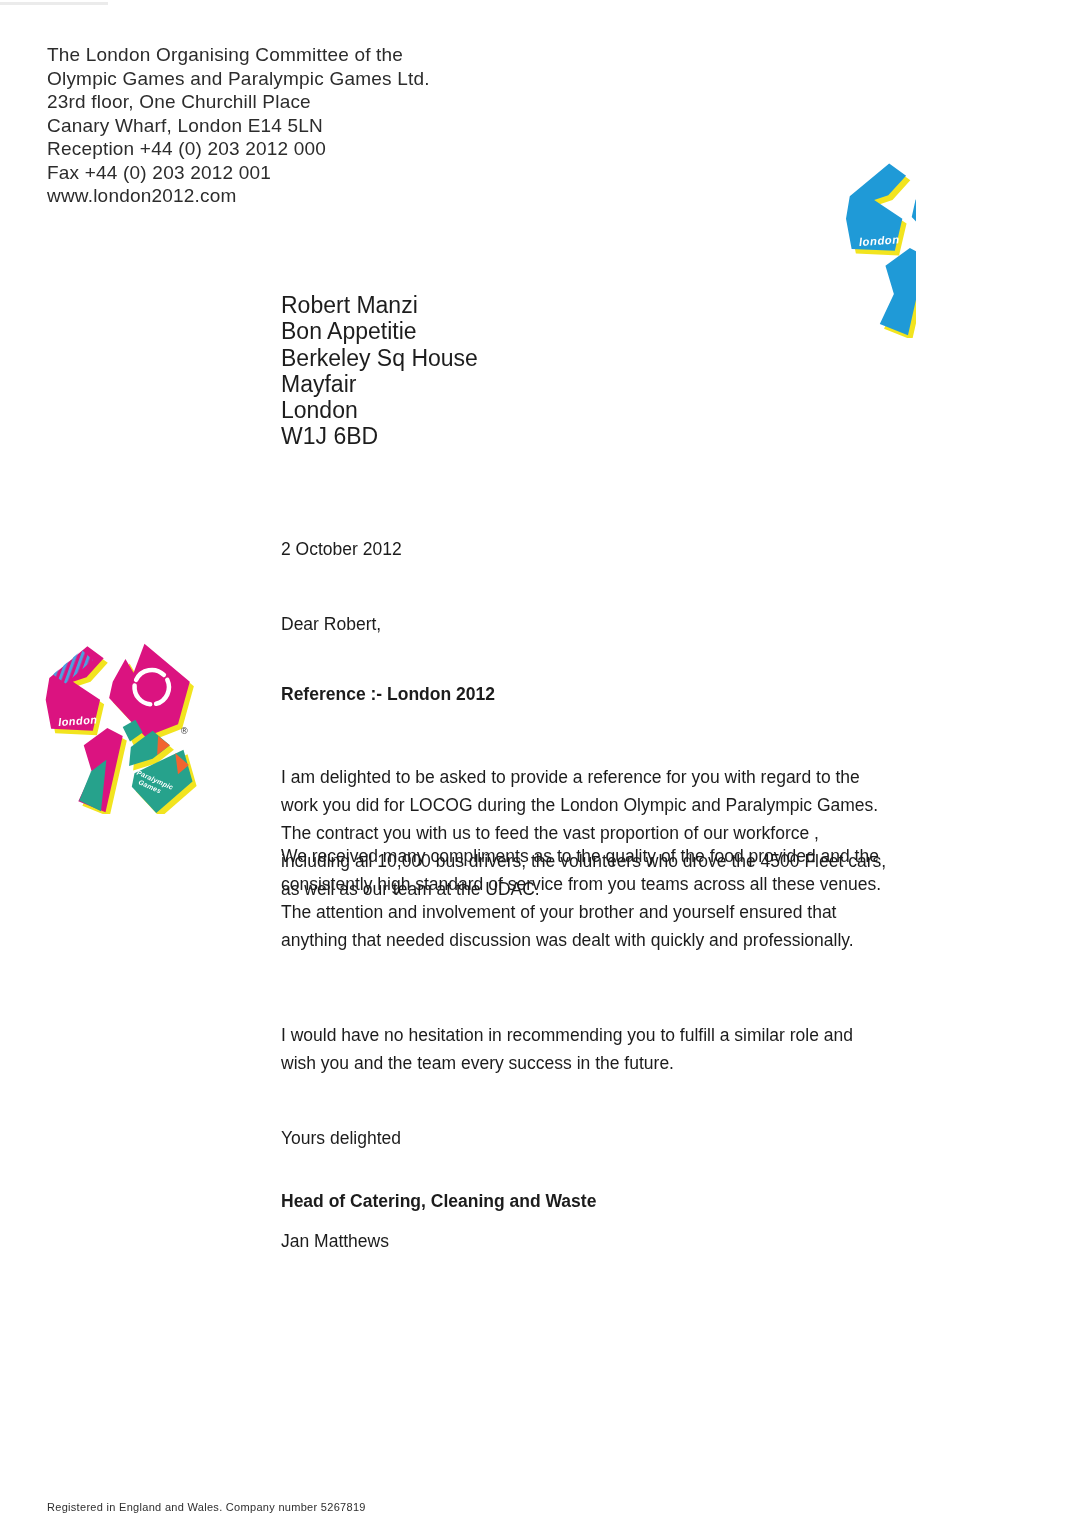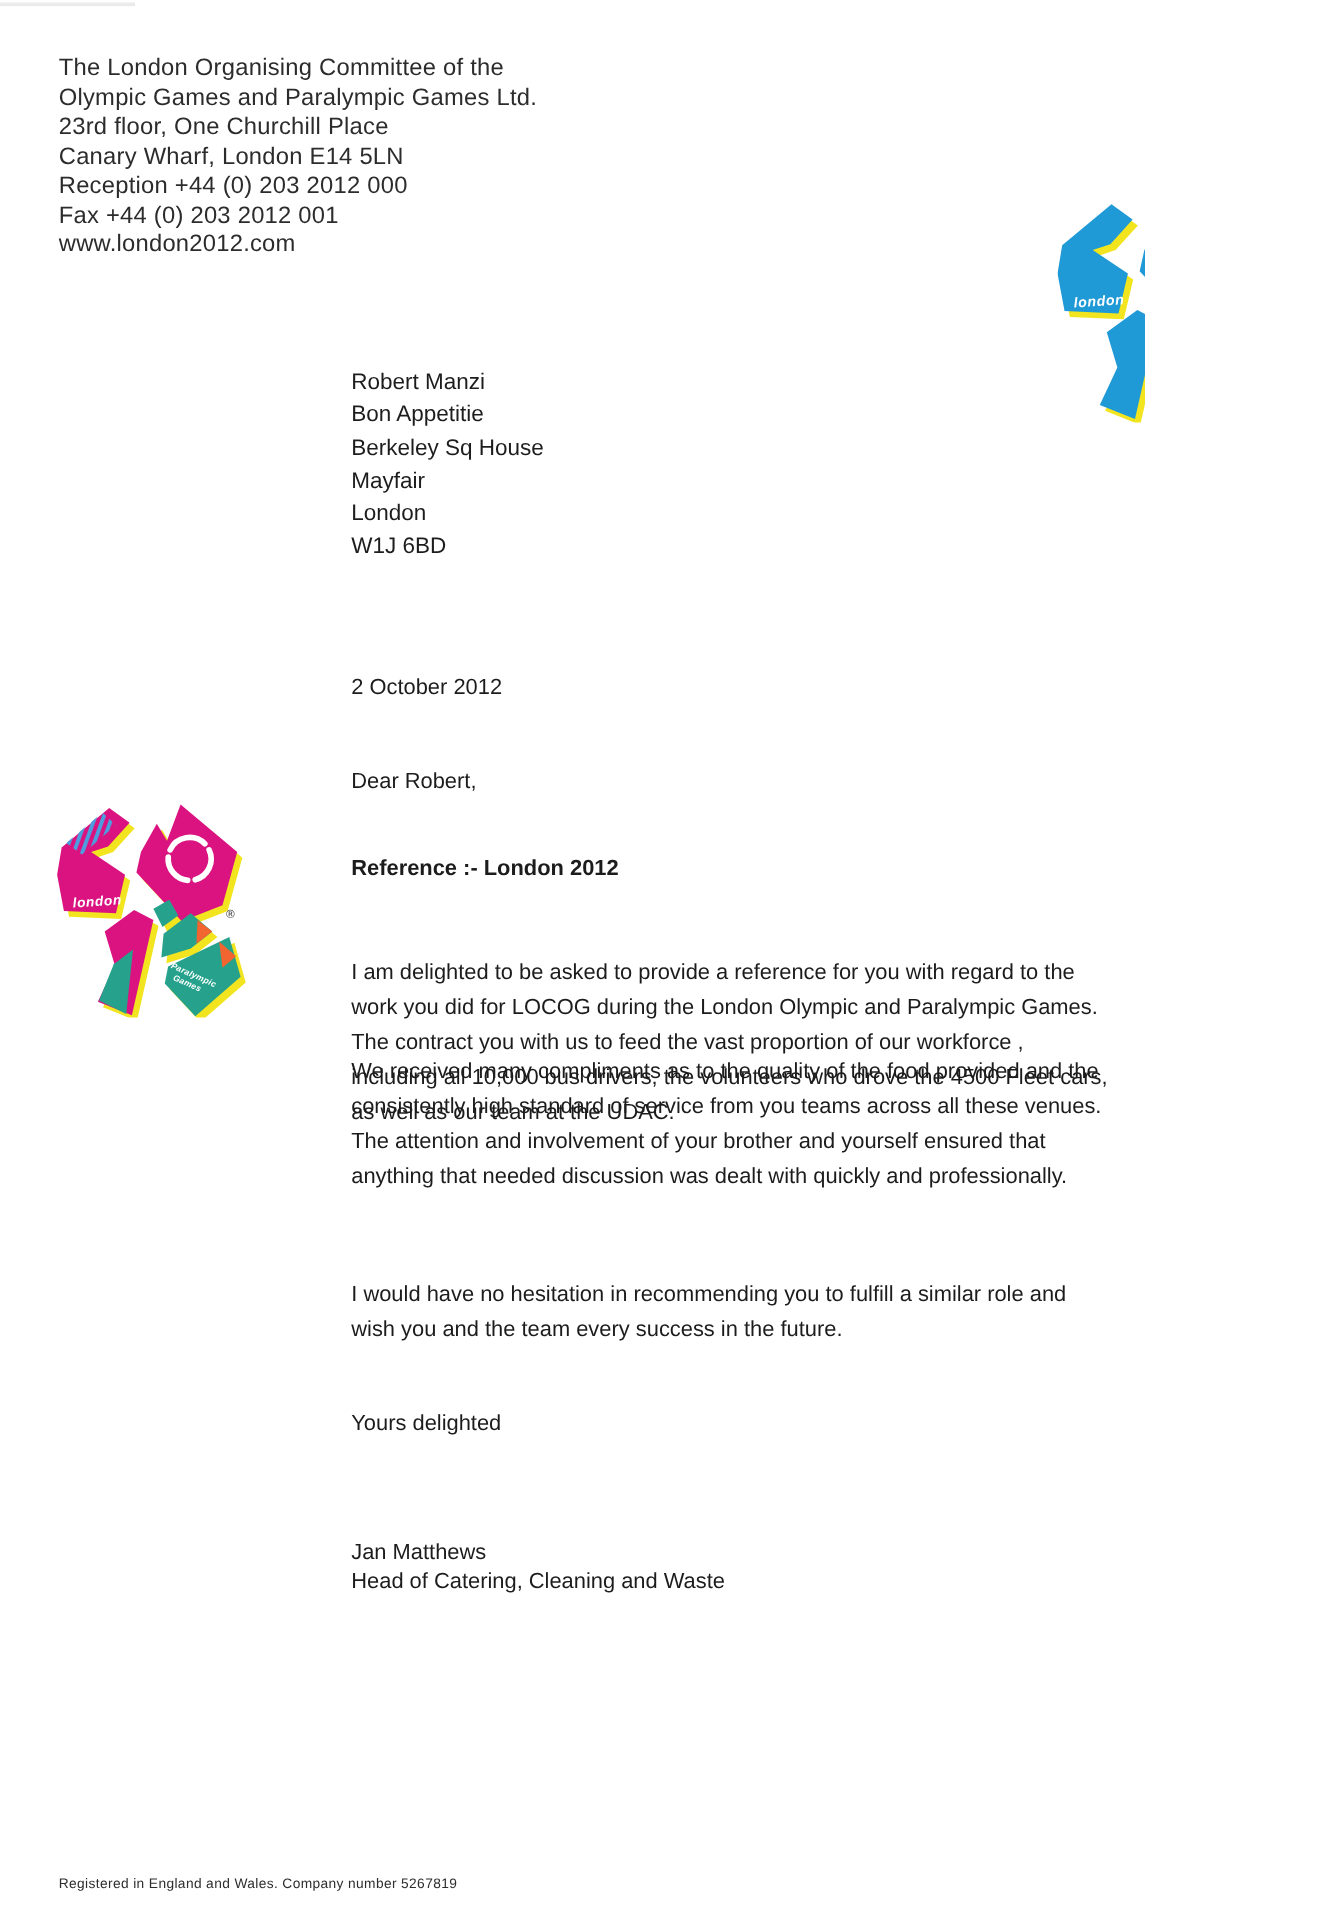--- a/index.html
+++ b/index.html
@@ -20,36 +20,36 @@
     color:#2c2c2c;
   }
   .artifact{
     left:0;top:2px;width:108px;height:3px;
     background:#e2e2e2;opacity:.7;
   }
   .olympic-logo{left:846px;top:156px;}
   .paralympic-logo{left:42px;top:640px;}
   .recipient{
     left:281px;top:292px;
-    font-size:18px;line-height:26.3px;
+    font-size:23px;line-height:26.3px;
   }
   .body-text{
     left:281px;width:720px;
     font-size:17.5px;line-height:28px;
     color:#1c1c1c;
   }
   .date{top:535px;}
   .salutation{top:610px;}
   .reference{top:680px;font-weight:bold;}
   .para1{top:738px;margin-top:25px;}
   .para2{top:842px;}
   .para3{top:1021px;}
   .closing{top:1124px;}
   .sig-name{top:1227px;}
-  .sig-title{top:1250px;}
+  .sig-title{top:1187px;font-weight:bold;}
   .footer{
     left:47px;top:1477px;
     font-size:11px;letter-spacing:0.3px;
     color:#2e2e2e;
     margin-top:24px;
   }
   svg .wordmark{
     font-family:"Liberation Sans", sans-serif;
     font-weight:bold;font-style:italic;
     font-size:12px;letter-spacing:0.6px;

